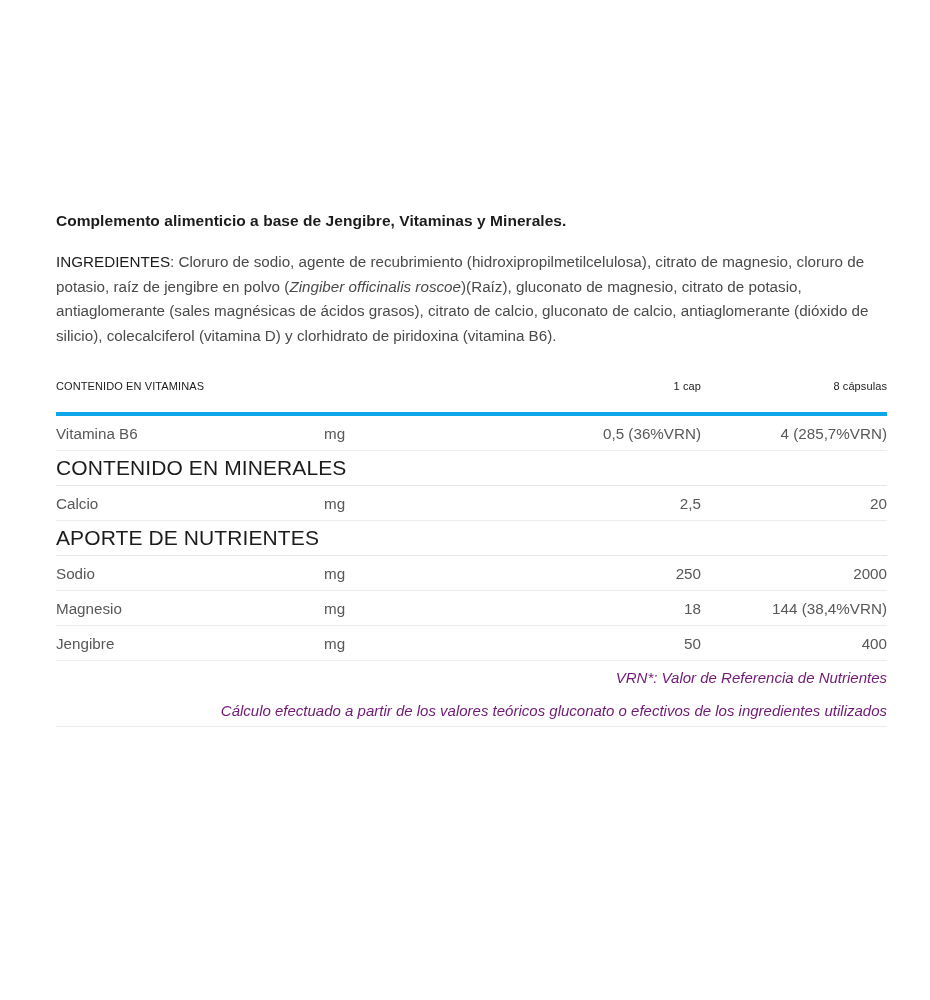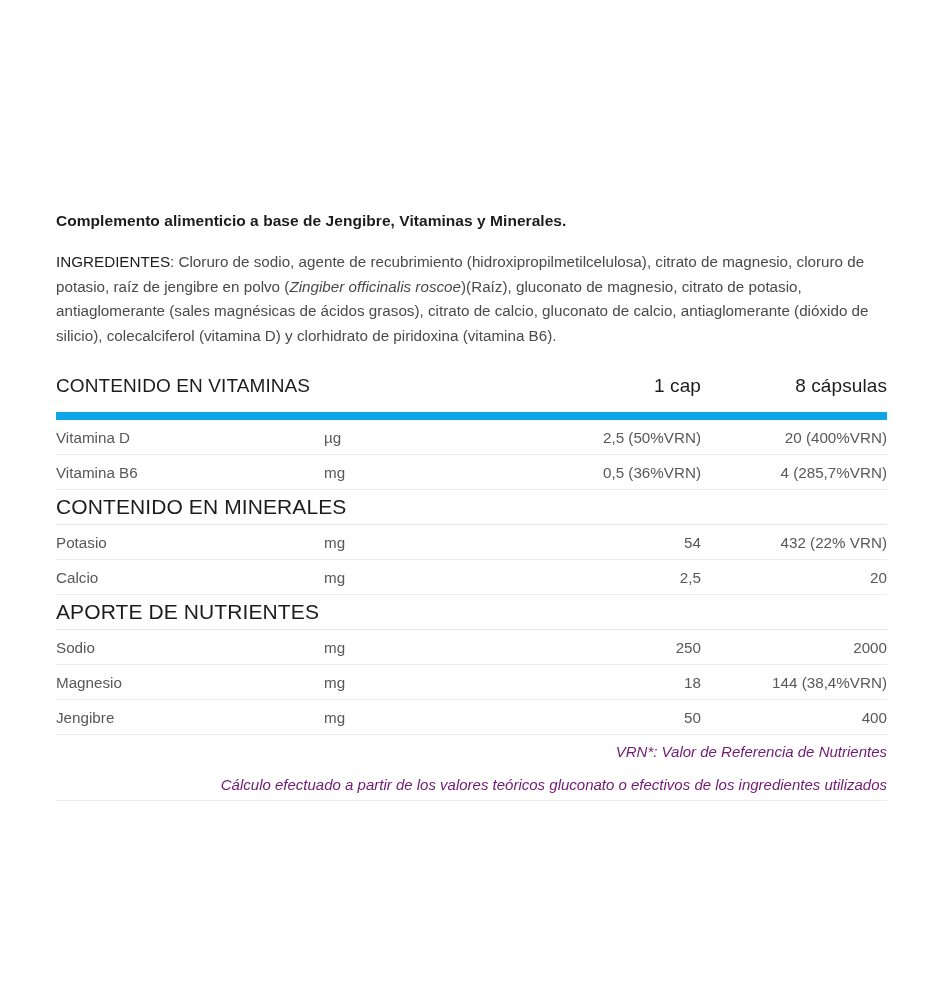--- a/index.html
+++ b/index.html
@@ -63,23 +63,23 @@
   .nutri-table th,
   .nutri-table td {
     padding: 0;
     vertical-align: middle;
   }
 
   
   .thead-row th {
     height: 36px;
     font-weight: 400;
-    font-size: 19px;
+    font-size: 11px;
     color: #1c1c1c;
-    border-bottom: 8px solid #0ea5e9;
+    border-bottom: 4px solid #0ea5e9;
     padding-bottom: 8px;
     letter-spacing: 0.1px;
   }
   .thead-row th.name  { text-align: left; }
   .thead-row th.one   { text-align: right; }
   .thead-row th.eight { text-align: right; }
 
   
   .section-row td {
     height: 34px;
@@ -136,39 +136,27 @@
     </colgroup>
     <thead>
       <tr class="thead-row">
         <th class="name" colspan="2">CONTENIDO EN VITAMINAS</th>
         <th class="one">1 cap</th>
         <th class="eight">8 cápsulas</th>
       </tr>
     </thead>
     <tbody>
         <tr class="data-row">
-          <td class="name">Vitamina D</td>
-          <td class="unit">µg</td>
-          <td class="one">2,5 (50%VRN)</td>
-          <td class="eight">20 (400%VRN)</td>
-        </tr>
-        <tr class="data-row">
           <td class="name">Vitamina B6</td>
           <td class="unit">mg</td>
           <td class="one">0,5 (36%VRN)</td>
           <td class="eight">4 (285,7%VRN)</td>
         </tr>
         <tr class="section-row">
           <td colspan="4">CONTENIDO EN MINERALES</td>
-        </tr>
-        <tr class="data-row">
-          <td class="name">Potasio</td>
-          <td class="unit">mg</td>
-          <td class="one">54</td>
-          <td class="eight">432 (22% VRN)</td>
         </tr>
         <tr class="data-row">
           <td class="name">Calcio</td>
           <td class="unit">mg</td>
           <td class="one">2,5</td>
           <td class="eight">20</td>
         </tr>
         <tr class="section-row">
           <td colspan="4">APORTE DE NUTRIENTES</td>
         </tr>

